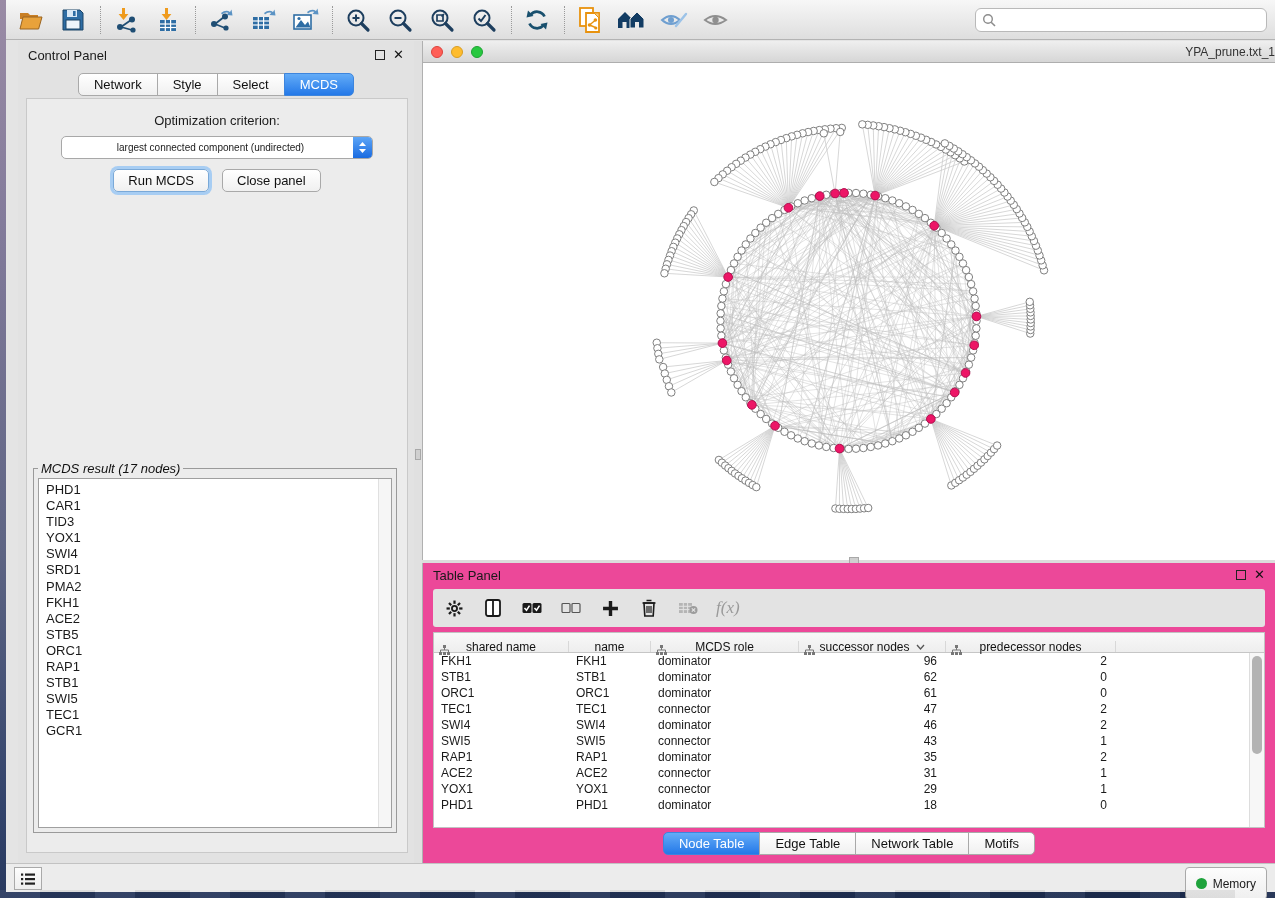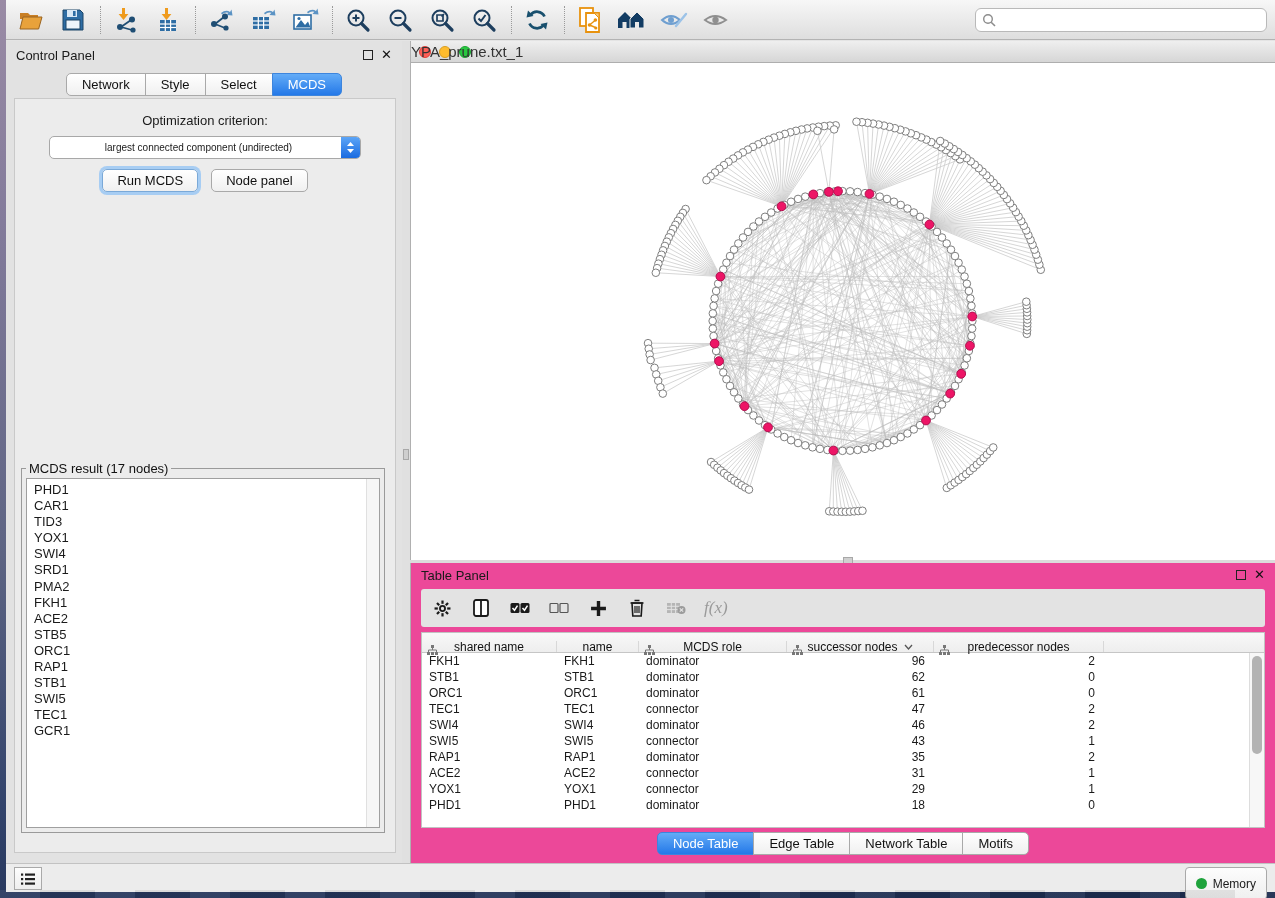--- a/index.html
+++ b/index.html
@@ -18,21 +18,21 @@
     background:linear-gradient(#f7f7f7,#dedede); border-bottom:1px solid #b3b3b3;
     display:flex; align-items:center; padding-left:8px; }
   .ticon { width:34px; height:32px; display:flex; align-items:center; justify-content:center; margin-right:8px; }
   .ticon svg { display:block; }
   .tsep { width:1px; height:28px; border-left:1px dotted #9a9a9a; margin:0 8px 0 2px; }
   .search-box { position:absolute; right:8px; top:8px; width:292px; height:24px; background:#fff;
     border:1px solid #b9b9b9; border-radius:6px; display:flex; align-items:center; padding:0 6px; }
   .search-box input { border:none; outline:none; flex:1; font-size:12px; background:transparent; margin-left:4px; }
 
   
-  .main { position:absolute; left:0; top:41px; right:0; height:822px;padding-left:19px; }
+  .main { position:absolute; left:12px; top:41px; right:0; height:822px;padding-left:19px; }
 
   
   .control-panel { position:absolute; left:0; top:0; width:396px; height:822px; background:#e2e2e2; }
   .cp-header { height:28px; display:flex; align-items:center; padding:0 10px; }
   .panel-title { font-size:13px; }
   .win-btns { margin-left:auto; display:flex; align-items:center; gap:8px; }
   .float-icon { width:10px; height:10px; border:1.6px solid #222; display:inline-block; }
   .close-icon { font-size:13px; font-weight:bold; color:#111; line-height:10px; }
 
   .seg-row { display:flex; justify-content:center; margin-top:4px; }
@@ -50,38 +50,38 @@
   .dropdown .dd-text { flex:1; text-align:center; font-size:10px; padding-left:6px; white-space:nowrap; }
   .dd-stepper { width:19px; height:21px; border-radius:0 4px 4px 0;
     background:linear-gradient(#5ca5f7,#1a6be0); display:flex; align-items:center; justify-content:center; }
   .btn-row { display:flex; justify-content:center; gap:13px; margin-top:10px; }
   .mac-btn { font-size:13px; padding:3px 14px; background:linear-gradient(#ffffff,#f0f0f0);
     border:1px solid #a9a9a9; border-radius:5px; color:#111; }
   .mac-btn.default-focus { box-shadow:0 0 0 3px #a7cdf3; border-color:#7aa9d8; }
 
   fieldset.mcds-group { position:absolute; left:6px; right:10px; top:362px; height:372px;
     border:1px solid #9a9a9a; }
-  fieldset.mcds-group legend { font-size:13px; padding:0 3px; margin-left:4px; color:#111; }
+  fieldset.mcds-group legend { font-size:13px; padding:0 3px; margin-left:4px; color:#111;font-style:italic; }
   .mcds-list { position:absolute; left:4px; right:4px; top:2px; bottom:4px; background:#fff;
     border:1px solid #9f9f9f; padding:3px 0 0 7px; overflow:hidden; }
   .mcds-list .item { font-size:13px; line-height:16.1px; }
   .list-scroll { position:absolute; top:0; bottom:0; right:0; width:13px; background:#f6f6f6; border-left:1px solid #e0e0e0; }
 
   .v-splitter { position:absolute; left:396px; top:0; width:8px; height:822px; background:#e0e0e0; }
   .v-splitter .handle { position:absolute; left:1px; top:408px; width:6px; height:11px;
     background:#cfcfcf; border:1px solid #a8a8a8; }
 
   
   .right-stack { position:absolute; left:404px; top:0; right:0; height:822px; }
   .network-window { position:absolute; left:0; top:0; right:0; height:519px; border-left:1px solid #b0b0b0; }
   .net-titlebar { height:22px; background:linear-gradient(#efefef,#d6d6d6); border-bottom:1px solid #aeaeae;
     display:flex; align-items:center; padding:0 8px; position:relative; }
   .traffic { display:flex; gap:8px; }
   .light { width:12px; height:12px; border-radius:50%; }
-  .net-title { position:absolute; left:0; right:0; text-align:left; font-size:15px; color:#333; }
+  .net-title { position:absolute; left:0; right:0; text-align:right; font-size:12px; color:#333; }
   .net-canvas { position:absolute; left:0; top:22px; right:0; bottom:0; background:#fff; }
   .net-canvas svg { width:100%; height:100%; }
 
   .h-splitter { position:absolute; left:0; top:519px; right:0; height:3px; background:#dcdcdc; }
   .h-splitter .handle { position:absolute; left:50%; top:-3px; width:10px; height:8px;
     background:#cfcfcf; border:1px solid #a8a8a8; }
 
   
   .table-panel { position:absolute; left:0; top:522px; right:0; height:300px; background:#ec4899; border-left:1px solid #b0b0b0; }
   .tp-header { height:24px; display:flex; align-items:center; padding:0 10px; }
@@ -304,21 +304,21 @@
           <span class="dd-text">largest connected component (undirected)</span>
           <span class="dd-stepper">
             <svg width="9" height="13" viewBox="0 0 9 13">
                   <polygon points="4.5,1 8,5 1,5" fill="#fff"></polygon>
                   <polygon points="1,8 8,8 4.5,12" fill="#fff"></polygon>
                 </svg>
           </span>
         </div>
         <div class="btn-row">
           <button class="mac-btn default-focus">Run MCDS</button>
-          <button class="mac-btn">Node panel</button>
+          <button class="mac-btn">Close panel</button>
         </div>
         <fieldset class="mcds-group">
           <legend>MCDS result (17 nodes)</legend>
           <div class="mcds-list">
             <div class="item">PHD1</div>
             <div class="item">CAR1</div>
             <div class="item">TID3</div>
             <div class="item">YOX1</div>
             <div class="item">SWI4</div>
             <div class="item">SRD1</div>

